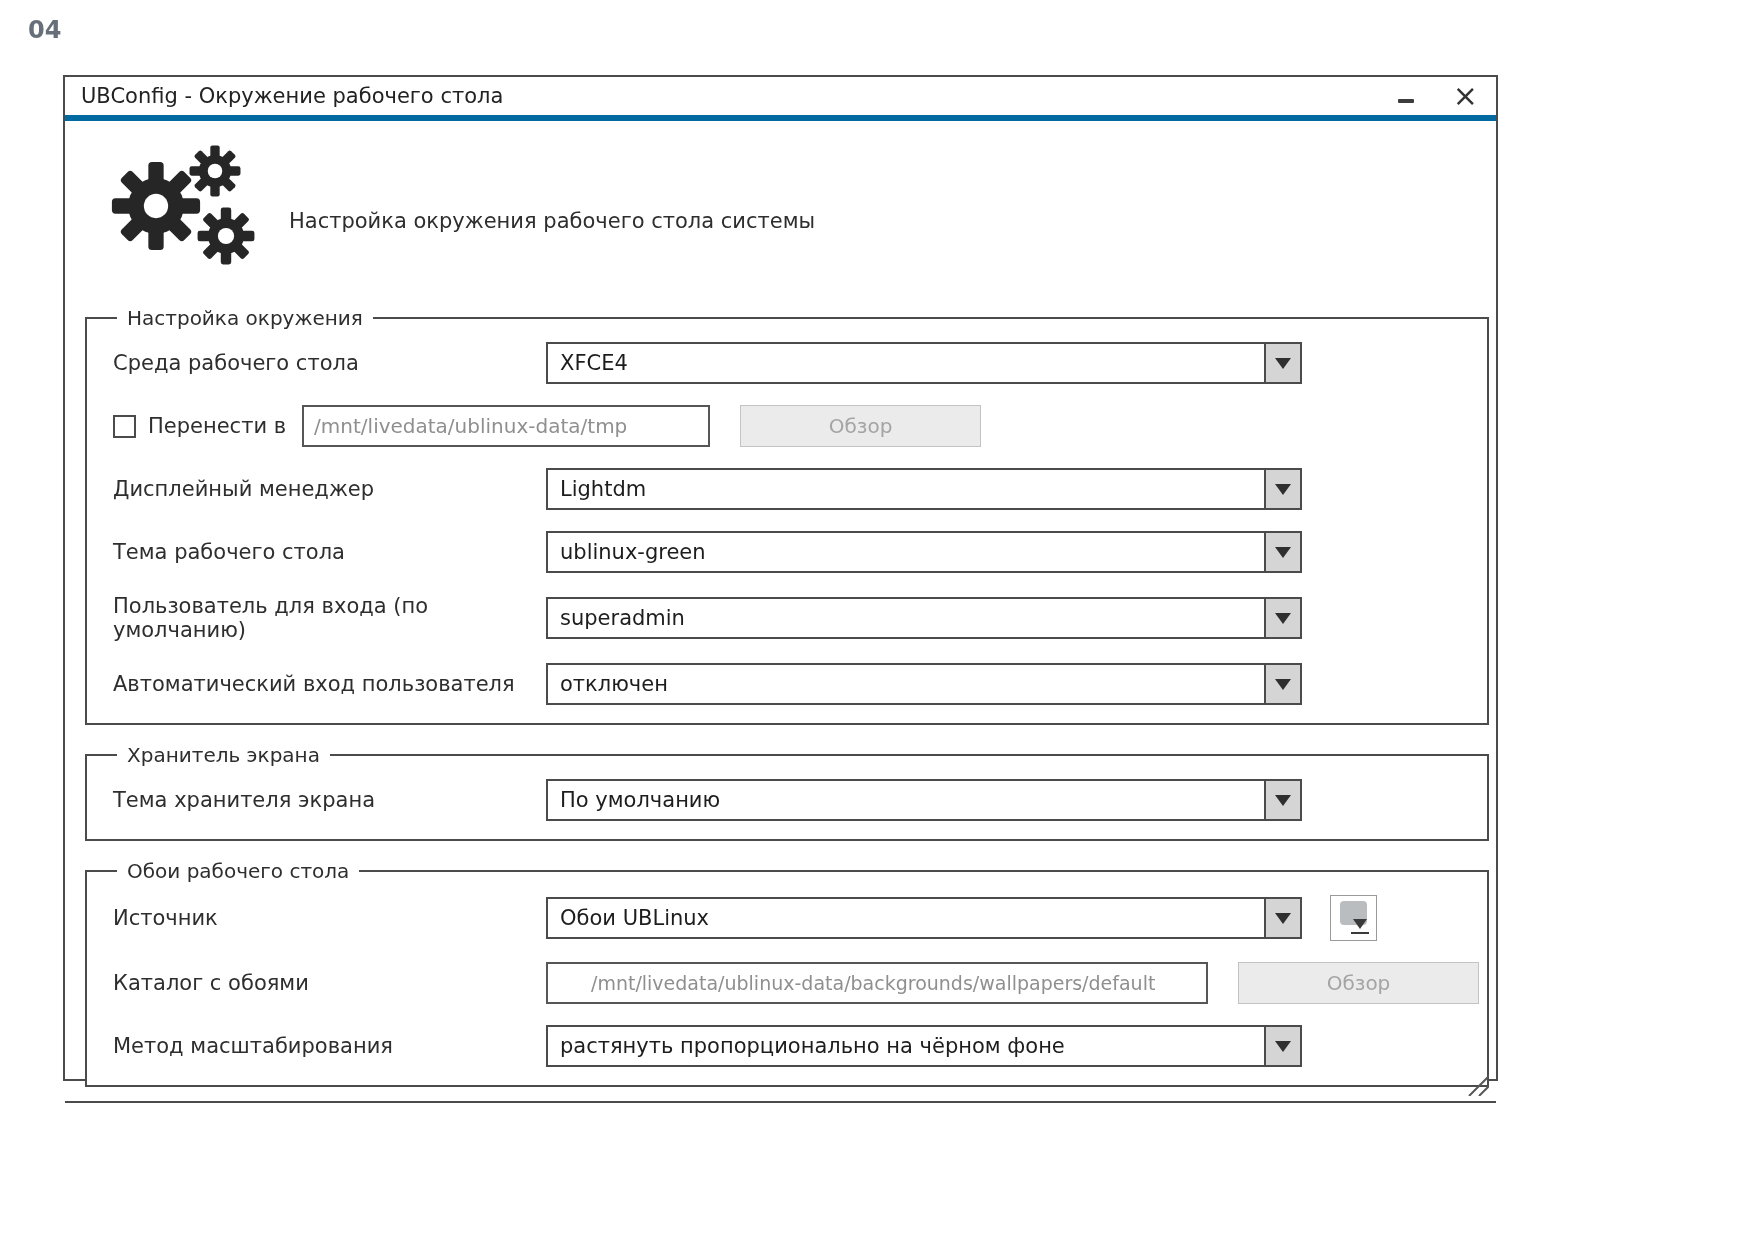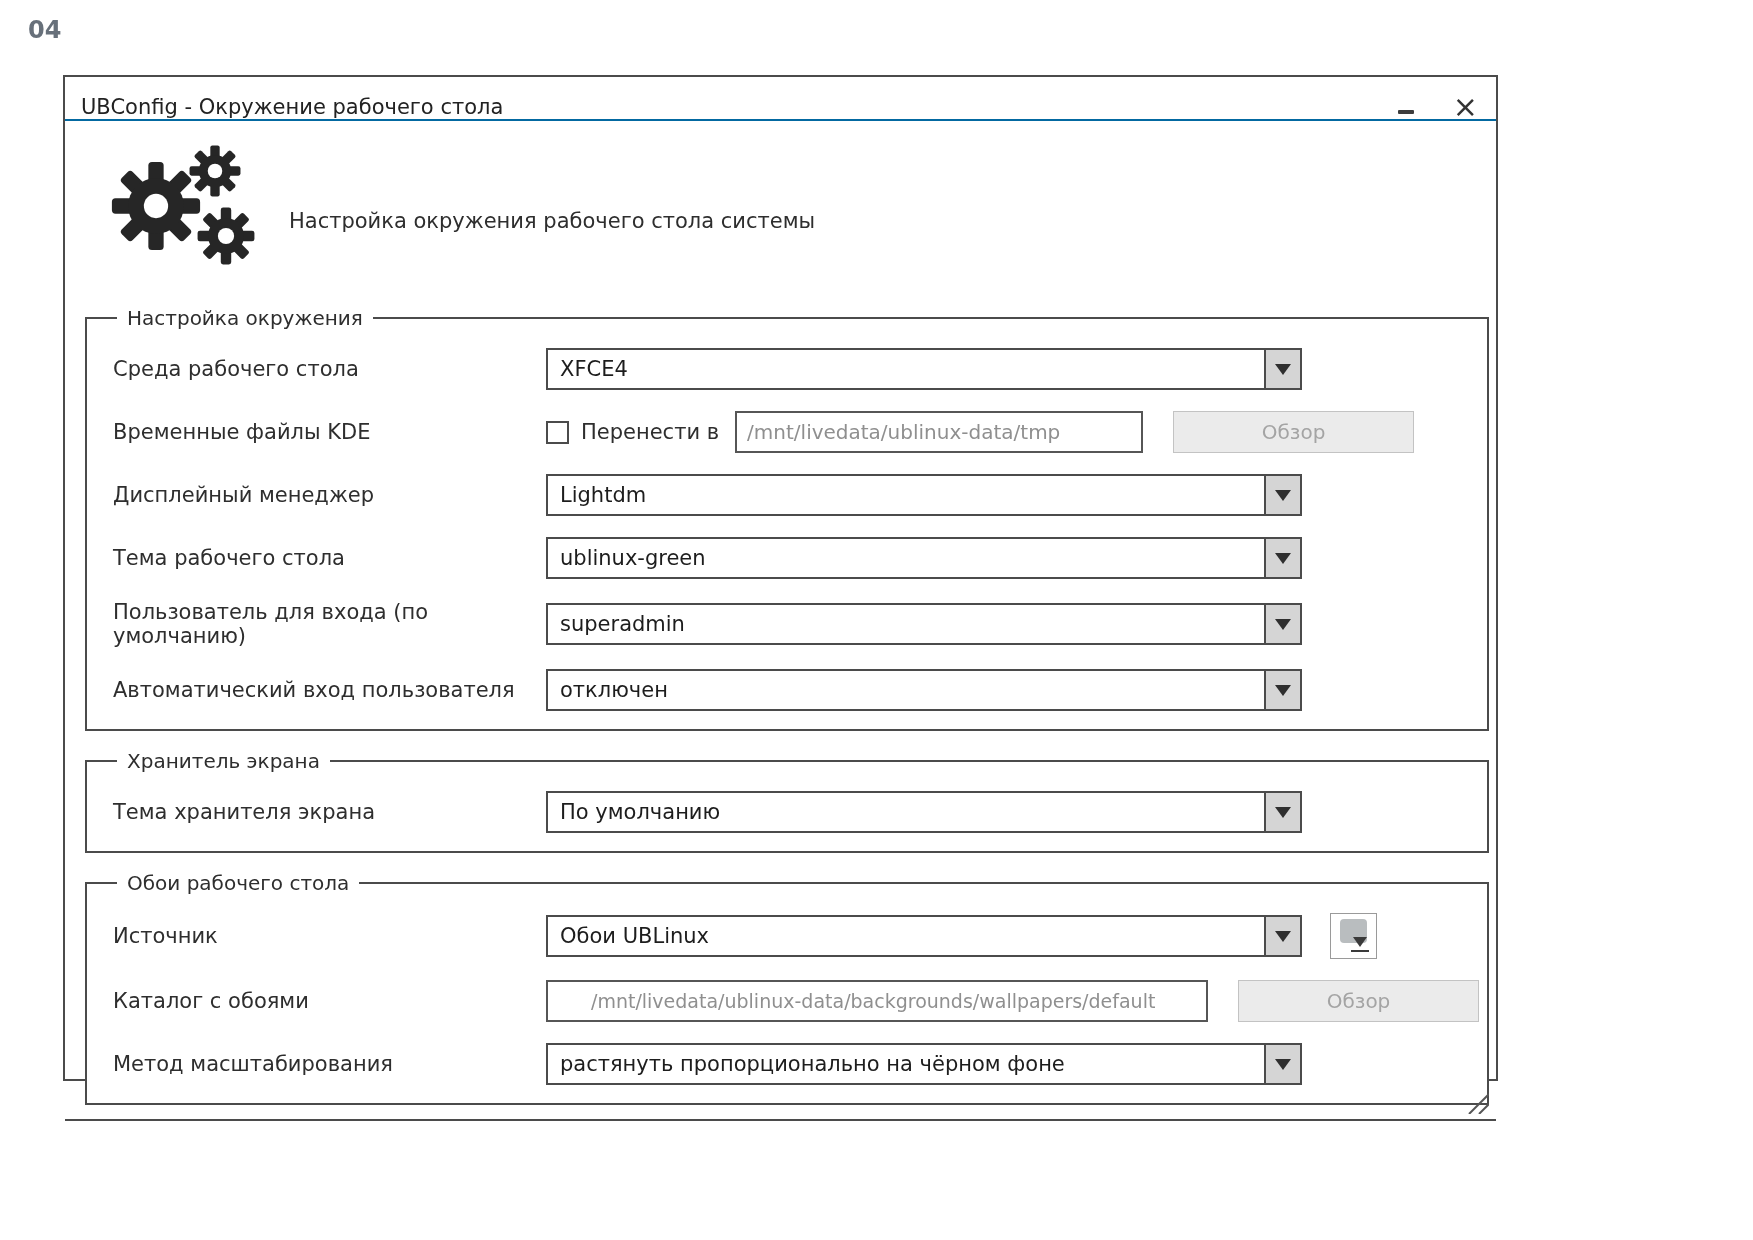--- a/index.html
+++ b/index.html
@@ -4,42 +4,42 @@
 <style>
   * { box-sizing: border-box; margin: 0; padding: 0; }
   html,body { width:1753px; height:1240px; background:#ffffff; overflow:hidden;
     font-family:"DejaVu Sans","Liberation Sans",sans-serif; color:#2e2e2e; }
 
   .figure-label { position:absolute; left:28px; top:16px; font-size:24px; font-weight:bold; color:#67707a; }
 
   .window { position:absolute; left:63px; top:75px; width:1435px; height:1006px;
     border:2px solid #4b4b4b; background:#fff; display:flex; flex-direction:column; }
 
-  .titlebar { flex:0 0 44px; height:44px; border-bottom:2px solid #0369a1;
-    display:flex; align-items:flex-end; padding:0 18px 0 16px; }
+  .titlebar { flex:0 0 44px; height:44px; border-bottom:6px solid #0369a1;
+    display:flex; align-items:center; padding:0 18px 0 16px; }
   .title { font-size:21px; color:#222; }
   .win-controls { margin-left:auto; display:flex; align-items:center; gap:36px; }
   .btn-min { width:22px; height:24px; display:flex; align-items:flex-end; justify-content:center; padding-bottom:5px; cursor:pointer; }
   .min-bar { width:16px; height:4px; background:#3d3d3d; border-radius:1px; }
   .btn-close { font-size:30px; line-height:24px; color:#333; cursor:pointer; }
 
   .app-header { position:relative; flex:0 0 185px;padding-left:8px; }
   .gears { position:absolute; left:46px; top:24px; width:150px; height:128px; }
   .gear { position:absolute; }
   .gear-big   { left:0;   top:16px; width:90px; height:90px; }
   .gear-small { left:78px; top:0;   width:52px; height:52px; }
   .gear-mini  { left:86px; top:62px; width:58px; height:58px; }
   .subtitle { position:absolute; left:224px; top:88px; font-size:21px; }
 
   fieldset { border:2px solid #4b4b4b; margin:0 7px 0 20px; padding:8px 0 18px 26px; background:#fff; }
   fieldset + fieldset { margin-top:18px; }
   legend { font-size:20px; padding:0 10px; margin-left:4px; color:#2e2e2e; }
 
   .row { display:flex; align-items:center; margin-top:21px; }
-  .row:first-of-type { margin-top:10px; }
+  .row:first-of-type { margin-top:4px; }
   .lbl { flex:0 0 433px; font-size:21px; padding-right:10px; }
 
   .combo { width:756px; height:42px; border:2px solid #4b4b4b; background:#fff;
     display:flex; align-items:stretch; cursor:pointer; }
   .combo-value { flex:1; display:flex; align-items:center; padding:0 12px;
     font-size:21px; color:#1d1d1d; white-space:nowrap; overflow:hidden; }
   .combo-arrow { flex:0 0 36px; background:#d5d5d5; border-left:2px solid #4b4b4b;
     display:flex; align-items:center; justify-content:center; }
   .tri { width:0; height:0; border-left:8px solid transparent; border-right:8px solid transparent;
     border-top:11px solid #2f2f2f; }
@@ -126,21 +126,20 @@
       <span class="lbl">Среда рабочего стола</span>
       <div class="combo">
         <span class="combo-value">XFCE4</span>
         <span class="combo-arrow">
             <i class="tri"></i>
           </span>
       </div>
     </div>
 
     <div class="row">
-      <span class="lbl">Временные файлы KDE</span>
       <span class="checkbox"></span>
       <span class="chk-label">Перенести в</span>
       <input class="text-input input-tmp" readonly="" value="/mnt/livedata/ublinux-data/tmp" style="">
       <button class="btn-browse" disabled="">Обзор</button>
     </div>
 
     <div class="row">
       <span class="lbl">Дисплейный менеджер</span>
       <div class="combo">
         <span class="combo-value">Lightdm</span>

